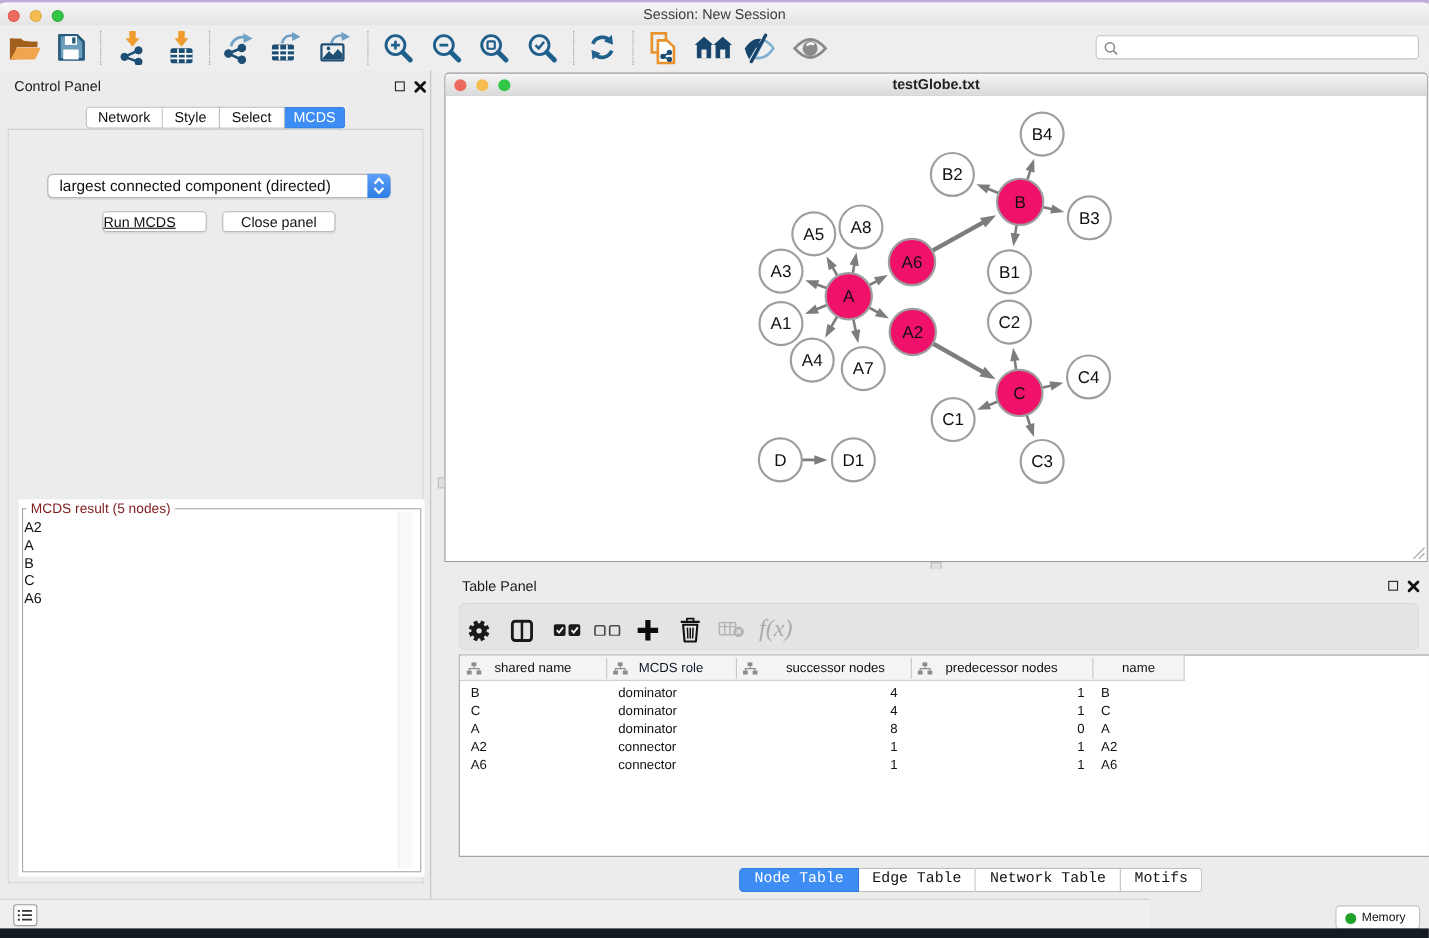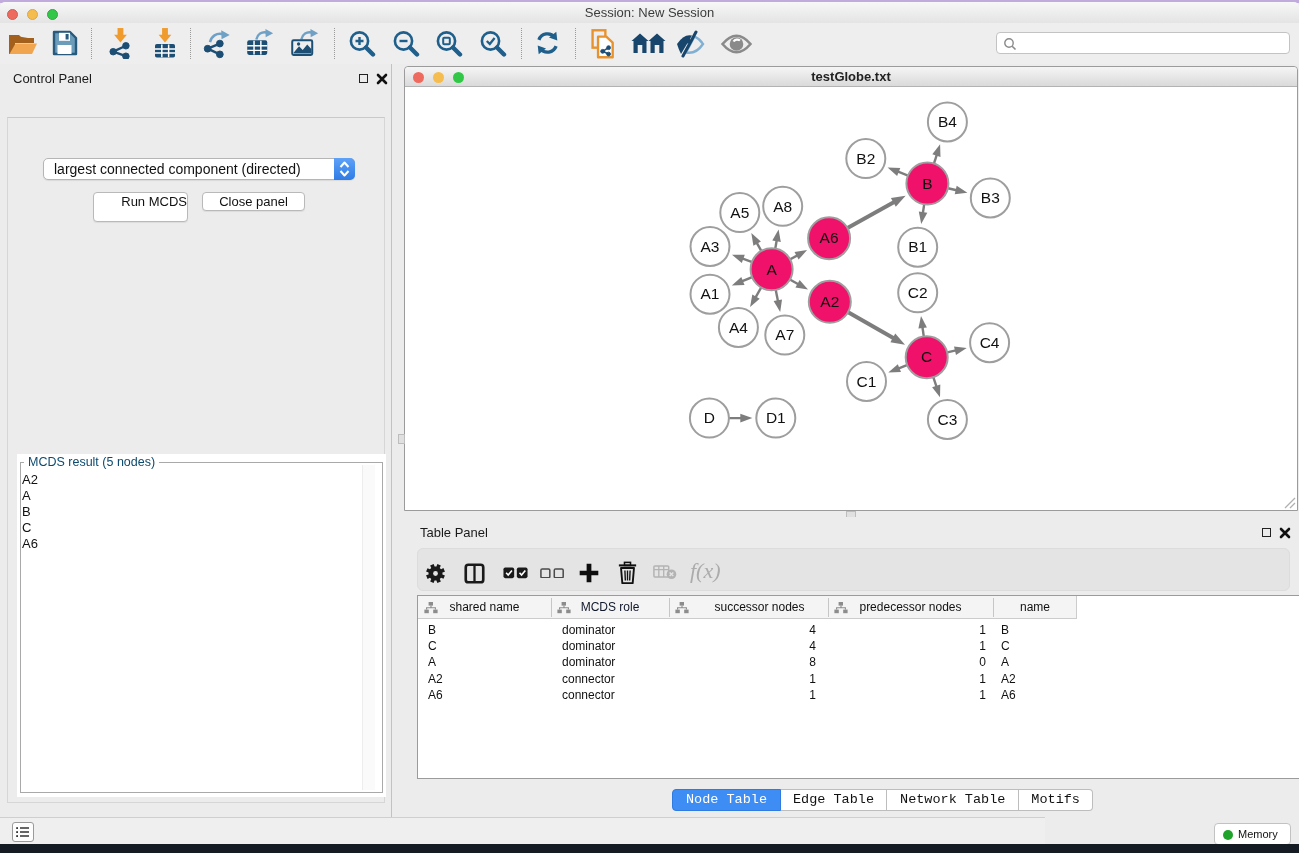--- a/index.html
+++ b/index.html
@@ -154,39 +154,45 @@
 </div>
 
 <div class="abs" style="left:0;top:64px;width:392px;height:753px;background:#ececec;border-right:1px solid #c2c2c2;">
   <div class="abs" style="left:13px;top:7px;font-size:13px;color:#1a1a1a;">Control Panel</div>
 
   <div class="abs" style="left:359px;top:10px;width:9px;height:9px;border:1.5px solid #222;"></div>
   <svg class="abs" style="left:376px;top:9px;" width="12" height="12">
       <path d="M2 2 L10 10 M10 2 L2 10" stroke="#111" stroke-width="2.6" stroke-linecap="round"></path>
     </svg>
 
+  <div class="abs" style="left:78px;top:33px;height:20px;display:flex;font-size:13px;">
+    <div style="background:#fff;border:1px solid #bdbdbd;border-radius:4px 0 0 4px;padding:0 10px;line-height:18px;color:#111;">Network</div>
+    <div style="background:#fff;border:1px solid #bdbdbd;border-left:none;padding:0 11px;line-height:18px;color:#111;">Style</div>
+    <div style="background:#fff;border:1px solid #bdbdbd;border-left:none;padding:0 11px;line-height:18px;color:#111;">Select</div>
+    <div style="background:#3d8df5;border:1px solid #2f7be0;border-left:none;border-radius:0 4px 4px 0;padding:0 8px;line-height:18px;color:#fff;">MCDS</div>
+  </div>
 
   <div class="abs" style="left:7px;top:53px;width:378px;height:686px;background:#ececec;border:1px solid #d6d6d6;border-top:1px solid #c9c9c9;"></div>
 
   <div class="abs" style="left:43px;top:94px;width:312px;height:22px;background:#fff;border:1px solid #b5b5b5;border-radius:5px;box-shadow:0 1px 1px rgba(0,0,0,0.08);">
     <div style="font-size:14px;color:#111;line-height:20px;padding-left:10px;">largest connected component (directed)</div>
     <div class="abs" style="right:-1px;top:-1px;width:21px;height:22px;background:linear-gradient(#5ea1f8,#2e7ce5);border-radius:0 5px 5px 0;">
       <svg width="21" height="22">
           <path d="M6.5 9 L10.5 4.5 L14.5 9" stroke="#fff" stroke-width="2" fill="none" stroke-linejoin="round"></path>
           <path d="M6.5 13 L10.5 17.5 L14.5 13" stroke="#fff" stroke-width="2" fill="none" stroke-linejoin="round"></path>
         </svg>
     </div>
   </div>
 
-  <div class="abs" style="left:93px;top:128px;width:95px;height:30px;background:#fff;border:1px solid #b9b9b9;border-radius:4px;text-align:right;font-size:13px;line-height:17px;color:#111;box-shadow:0 1px 1px rgba(0,0,0,0.07);">Run MCDS</div>
+  <div class="abs" style="left:93px;top:128px;width:95px;height:19px;background:#fff;border:1px solid #b9b9b9;border-radius:4px;text-align:left;font-size:13px;line-height:17px;color:#111;box-shadow:0 1px 1px rgba(0,0,0,0.07);text-decoration:underline;">Run MCDS</div>
   <div class="abs" style="left:202px;top:128px;width:103px;height:19px;background:#fff;border:1px solid #b9b9b9;border-radius:4px;text-align:center;font-size:13px;line-height:17px;color:#111;box-shadow:0 1px 1px rgba(0,0,0,0.07);">Close panel</div>
 
   <div class="abs" style="left:17px;top:390px;width:369px;height:343px;background:#fff;">
     <div class="abs" style="left:3px;top:8px;width:363px;height:331px;border:1px solid #a9a9a9;"></div>
-    <div class="abs" style="left:7px;top:1px;background:#fff;padding:0 4px;font-size:12.5px;color:#0c4a6e;">MCDS result (5 nodes)</div>
+    <div class="abs" style="left:7px;top:1px;background:#fff;padding:0 4px;font-size:12.5px;color:#7f1d1d;">MCDS result (5 nodes)</div>
     <div class="abs" style="left:5px;top:18px;font-size:13px;color:#111;line-height:16.1px;">A2<br>A<br>B<br>C<br>A6</div>
     <div class="abs" style="left:345px;top:11px;width:13px;height:325px;background:#fafafa;border-left:1px solid #ededed;"></div>
   </div>
 </div>
 
 <div class="abs" id="netwin" style="left:404px;top:66px;width:894px;height:445px;background:#fff;border:1px solid #9b9b9b;border-radius:4px 4px 0 0;">
   <div class="abs" style="left:0;top:0;width:892px;height:20px;background:linear-gradient(#f5f5f5,#dadada);border-bottom:1px solid #b3b3b3;border-radius:4px 4px 0 0;">
     <div class="abs" style="left:8px;top:4.5px;width:11px;height:11px;border-radius:50%;background:#ee6a5f;"></div>
     <div class="abs" style="left:28px;top:4.5px;width:11px;height:11px;border-radius:50%;background:#f5bd4f;"></div>
     <div class="abs" style="left:48px;top:4.5px;width:11px;height:11px;border-radius:50%;background:#33c748;"></div>

